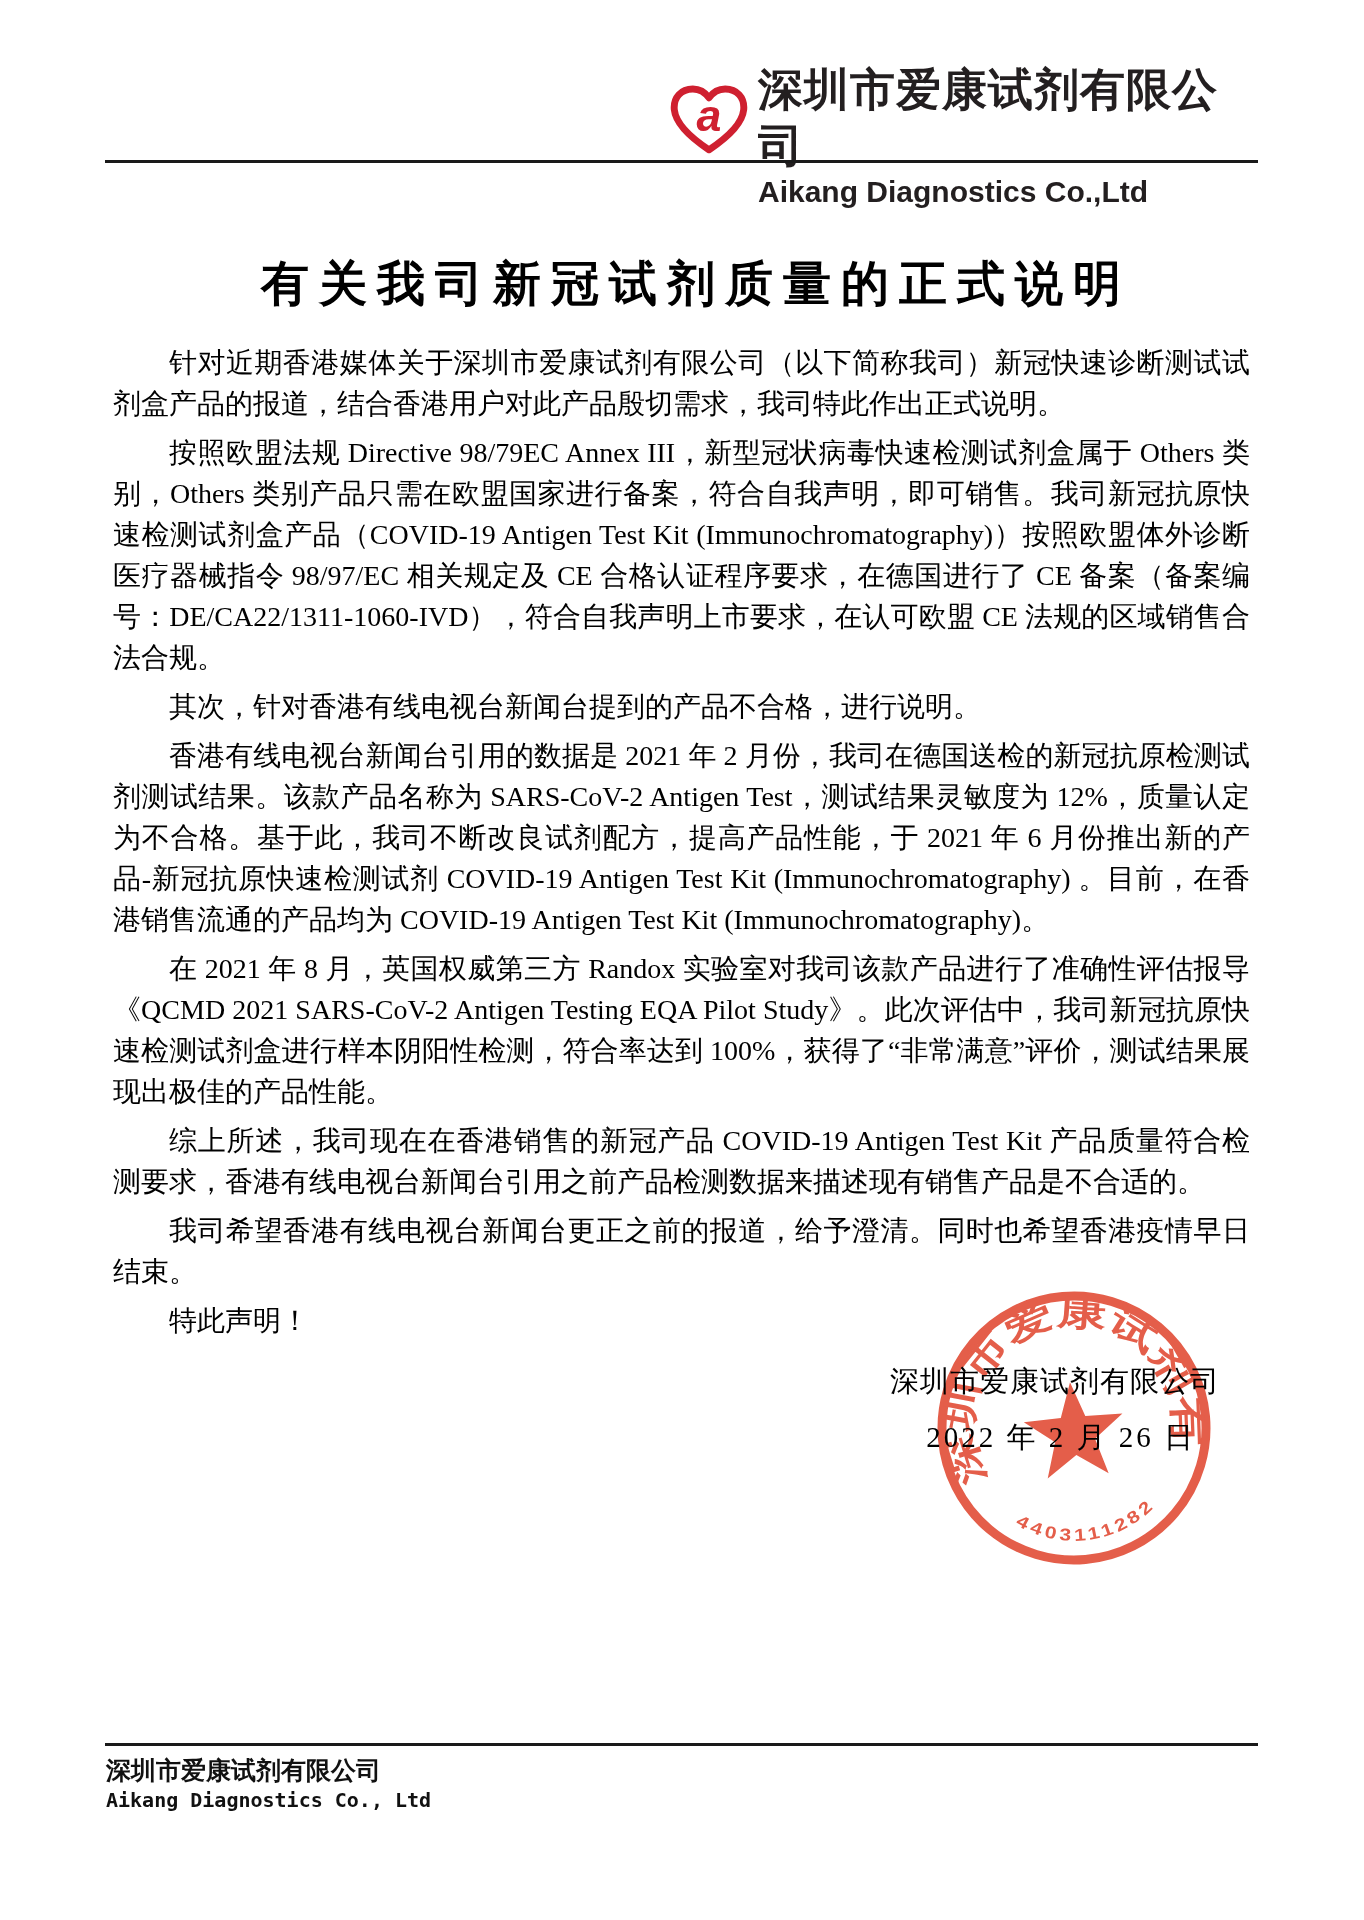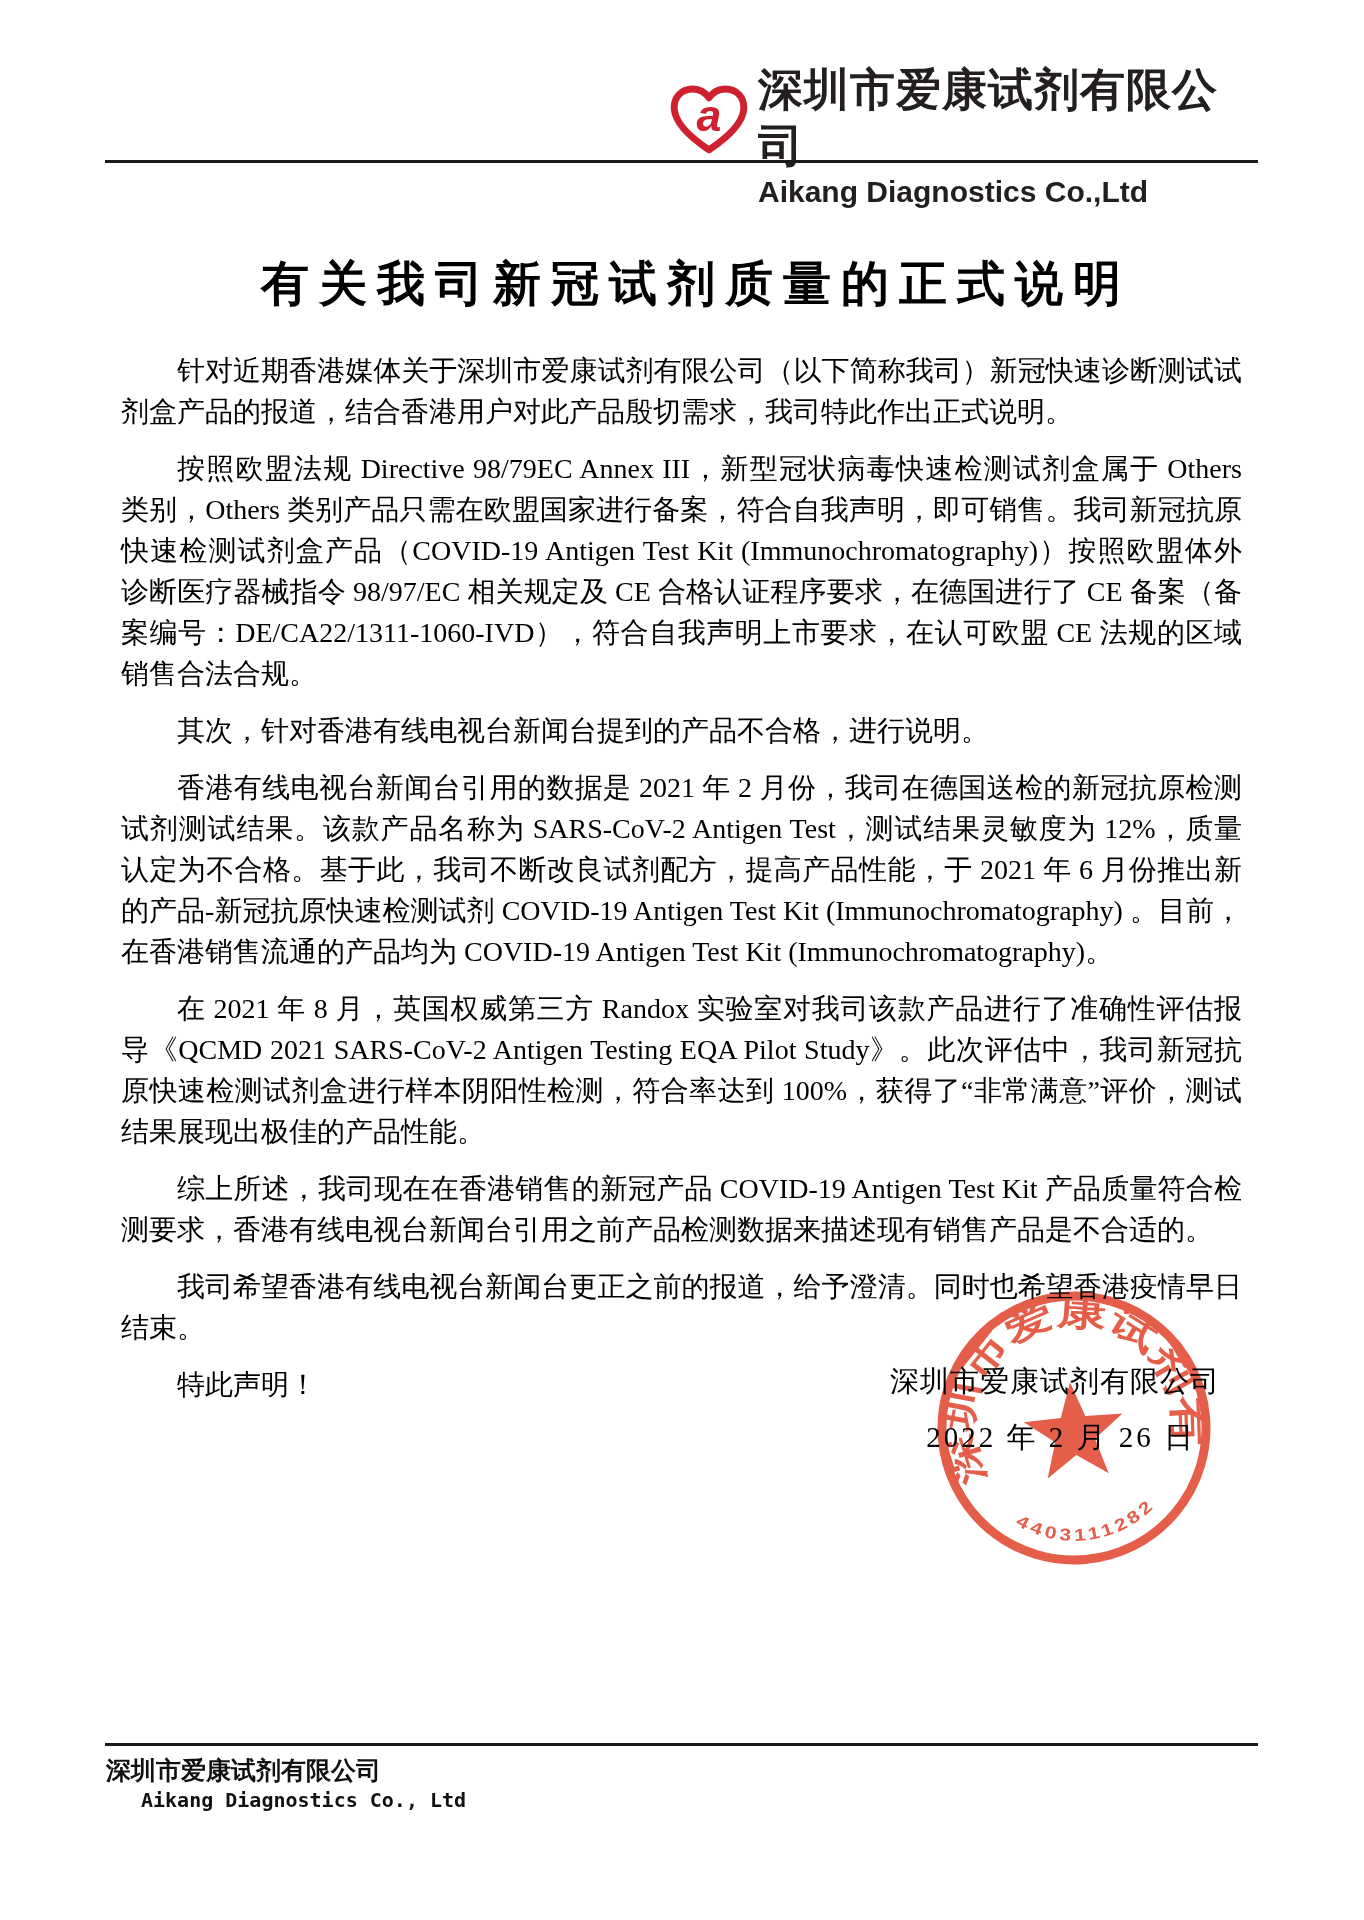--- a/index.html
+++ b/index.html
@@ -25,38 +25,38 @@
   .doc-title{
     position:absolute;top:238px;left:0;width:1364px;
     text-align:center;font-size:48px;font-weight:bold;letter-spacing:10px;
     margin:14px;color:#000;
   }
   
   .body-text{
     position:absolute;top:334px;left:105px;width:1153px;
     font-size:28px;line-height:41px;text-align:justify;
   }
-  .body-text p{margin:16px;text-indent:2em;}
+  .body-text p{margin:8px;text-indent:2em;}
   
   .sig-company{position:absolute;top:1362px;right:144px;font-size:29px;letter-spacing:1px;}
   .sig-date{position:absolute;top:1418px;right:168px;font-size:29px;letter-spacing:3px;}
   
   .seal{
     position:absolute;left:928px;top:1282px;width:292px;height:292px;
     transform:rotate(-5deg);
     opacity:0.87;
     mix-blend-mode:multiply;
   }
   .seal text{font-family:"Liberation Sans","DejaVu Sans",sans-serif;font-weight:bold;}
   
   .rule-bottom{top:1743px;}
   .footer-cn{position:absolute;top:1754px;left:106px;font-size:25px;font-weight:bold;
     font-family:"Liberation Sans","DejaVu Sans",sans-serif;color:#111;}
   .footer-en{position:absolute;top:1788px;left:106px;font-size:20px;font-weight:bold;
-    font-family:"DejaVu Sans Mono","Liberation Mono",monospace;color:#111;margin-left:35px;}
+    font-family:"DejaVu Sans Mono","Liberation Mono",monospace;color:#111;}
 </style>
 </head>
 <body>
 
 <div class="page">
 
   <div class="header">
     <svg class="logo" viewBox="0 0 100 96">
       <path d="M50,88 C26,72 7,55 5,36 C3.5,20 14,9 29,9 C38,9 45,13.5 50,20.5 C55,13.5 62,9 71,9 C86,9 96.5,20 95,36 C93,55 74,72 50,88 Z" fill="#ffffff" stroke="#cf2030" stroke-width="9" stroke-linejoin="round"></path>
       <text x="50" y="64" text-anchor="middle" font-family="Liberation Sans, DejaVu Sans, sans-serif" font-size="58" font-weight="bold" font-style="italic" fill="#cf2030">a</text>

